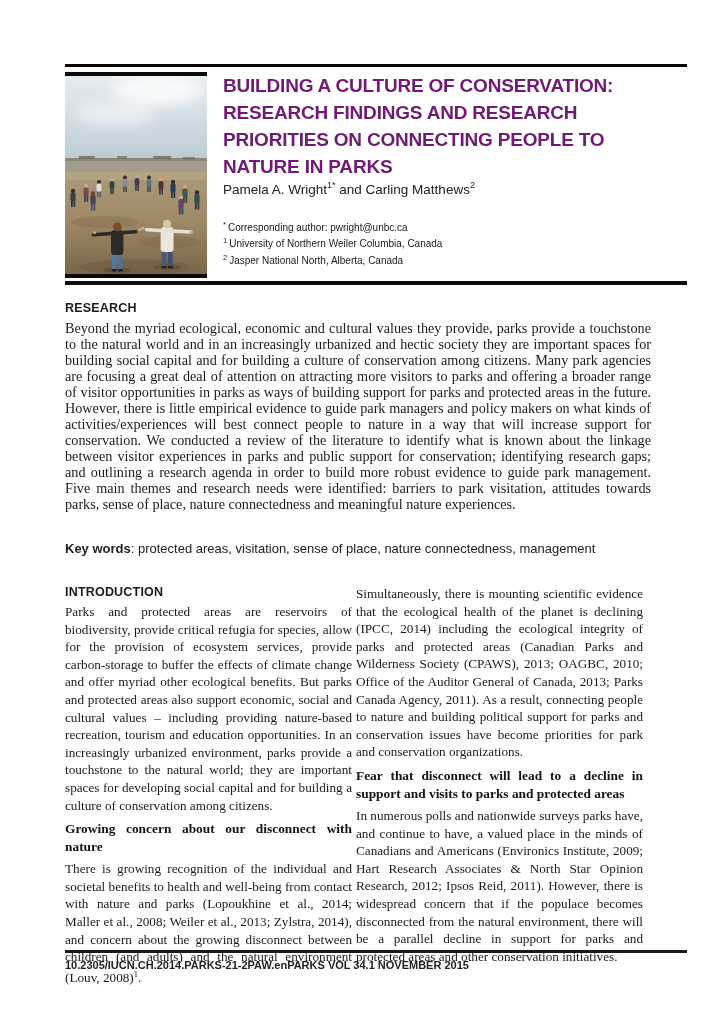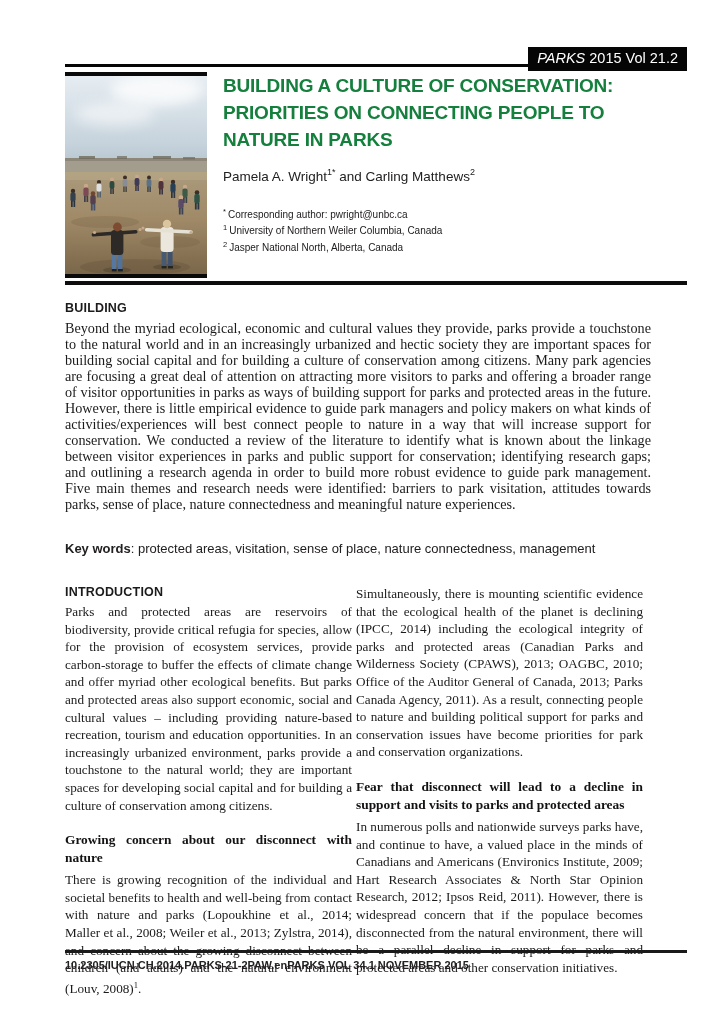--- a/index.html
+++ b/index.html
@@ -15,22 +15,22 @@
     display:flex; align-items:flex-end; }
   .header-line { flex:1; height:3px; background:#050505; margin-bottom:4px; }
   .badge { background:#050505; color:#ffffff; font-size:14.5px; line-height:17px;
     padding:3px 9px 4px 9px; white-space:nowrap; }
   .badge .it { font-style:italic; }
 
   
   .masthead { position:absolute; left:65px; top:72px; width:622px; display:flex; }
   .photo { width:142px; height:206px; flex:none; }
   .head-text { margin-left:16px; width:462px; }
-  .title { font-weight:bold; font-size:19px; line-height:27px; letter-spacing:-0.2px; color:#15803d; }
-  .authors { margin-top:14px; font-size:13.5px; color:#232022; }
+  .title { font-weight:bold; font-size:19px; line-height:27px; letter-spacing:-0.2px; color:#701a75; }
+  .authors { font-size:13.5px; color:#232022; }
   .authors sup { font-size:9px; }
   .affils { margin-top:21px; font-size:10px; line-height:13.5px; color:#232022; }
   .affils sup { font-size:7.5px; margin-right:2px; }
 
   .thick-rule { position:absolute; left:65px; top:281px; width:622px; height:4px; background:#0d0d0d; }
 
   
   .abstract { position:absolute; left:65px; top:301px; width:586px; }
   .section-label { font-weight:bold; font-size:12.5px; letter-spacing:0.2px; color:#1c1a1a; }
   .abstract-body { margin-top:5px; font-family:"Liberation Serif", serif;
@@ -38,35 +38,34 @@
   .keywords { position:absolute; left:65px; top:541px; width:600px; font-size:13px; color:#232022; }
   .keywords b { font-weight:bold; }
 
   
   .columns { position:absolute; left:65px; top:585px; width:594px; display:flex; gap:4px; }
   .col { width:287px; flex:none; }
   .col-body { font-family:"Liberation Serif", serif; font-size:13.2px; line-height:17.6px;
     text-align:justify; color:#1c1a1a; margin-top:4px; }
   .col-body sup { font-size:8.5px; }
   .sub-heading { font-family:"Liberation Serif", serif; font-weight:bold; font-size:13.4px;
-    line-height:18px; margin-top:17px; margin-bottom:2px; text-align:justify; color:#141212; }
+    line-height:18px; margin-top:6px; margin-bottom:2px; text-align:justify; color:#141212; }
 
   
   .footer-rule { position:absolute; left:65px; top:950px; width:622px; height:3px; background:#1a1a1a; }
   .footer { position:absolute; left:65px; top:959px; width:622px; display:flex;
     justify-content:flex-start; font-size:11px; font-weight:bold; color:#232022; }
 </style>
 </head>
 <body>
 
 <div class="page">
 
   <div class="header-row">
     <div class="header-line"></div>
-    <div class="badge"><span class="it">PARKS</span><span> 2015 Vol 21.2</span></div>
   </div>
 
   <div class="masthead">
     <svg class="photo" viewBox="0 0 142 206">
       <defs>
         <linearGradient id="sky" x1="0" y1="0" x2="0" y2="1">
           <stop offset="0" stop-color="#e6edf2"></stop>
           <stop offset="0.7" stop-color="#c6d3dc"></stop>
           <stop offset="1" stop-color="#b2c1cc"></stop>
         </linearGradient>
@@ -208,36 +207,37 @@
         <rect x="1" y="1" width="5" height="2.4" fill="#26241f"></rect>
       </g>
 
       <rect x="0" y="0" width="142" height="4" fill="#0a0a0a"></rect>
       <rect x="0" y="202" width="142" height="4" fill="#0a0a0a"></rect>
     </svg>
 
     <div class="head-text">
       <div class="title">
         <div>BUILDING A CULTURE OF CONSERVATION:</div>
+        <div>RESEARCH FINDINGS AND RESEARCH</div>
         <div>PRIORITIES ON CONNECTING PEOPLE TO</div>
         <div>NATURE IN PARKS</div>
       </div>
       <div class="authors"><span>Pamela A. Wright</span><sup>1*</sup><span> and </span><span>Carling Matthews</span><sup>2</sup></div>
       <div class="affils">
         <div><sup>*</sup><span>Corresponding author: pwright@unbc.ca</span></div>
         <div><sup>1</sup><span>University of Northern Weiler Columbia, Canada</span></div>
         <div><sup>2</sup><span>Jasper National North, Alberta, Canada</span></div>
       </div>
     </div>
   </div>
 
   <div class="thick-rule"></div>
 
   <div class="abstract">
-    <div class="section-label">BUILDING</div>
+    <div class="section-label">RESEARCH</div>
     <div class="abstract-body">Beyond the myriad ecological, economic and cultural values they provide, parks provide a touchstone to the natural world and in an increasingly urbanized and hectic society they are important spaces for building social capital and for building a culture of conservation among citizens. Many park agencies are focusing a great deal of attention on attracting more visitors to parks and offering a broader range of visitor opportunities in parks as ways of building support for parks and protected areas in the future. However, there is little empirical evidence to guide park managers and policy makers on what kinds of activities/experiences will best connect people to nature in a way that will increase support for conservation. We conducted a review of the literature to identify what is known about the linkage between visitor experiences in parks and public support for conservation; identifying research gaps; and outlining a research agenda in order to build more robust evidence to guide park management. Five main themes and research needs were identified: barriers to park visitation, attitudes towards parks, sense of place, nature connectedness and meaningful nature experiences.</div>
   </div>
 
   <div class="keywords"><b>Key words</b><span>: protected areas, visitation, sense of place, nature connectedness, management</span></div>
 
   <div class="columns">
     <div class="col">
       <div class="section-label">INTRODUCTION</div>
       <div class="col-body">Parks and protected areas are reservoirs of biodiversity, provide critical refugia for species, allow for the provision of ecosystem services, provide carbon-storage to buffer the effects of climate change and offer myriad other ecological benefits. But parks and protected areas also support economic, social and cultural values – including providing nature-based recreation, tourism and education opportunities. In an increasingly urbanized environment, parks provide a touchstone to the natural world; they are important spaces for developing social capital and for building a culture of conservation among citizens.</div>
       <div class="sub-heading">Growing concern about our disconnect with nature</div>

